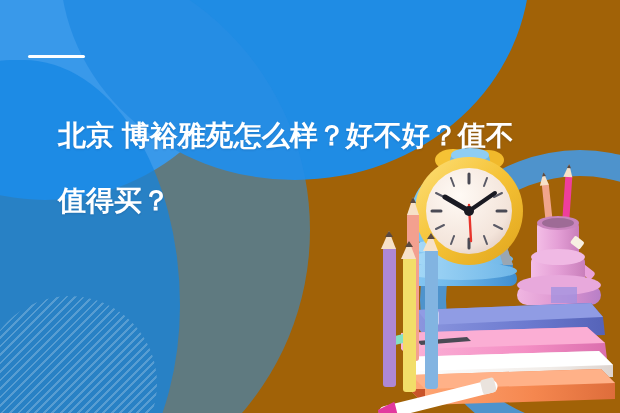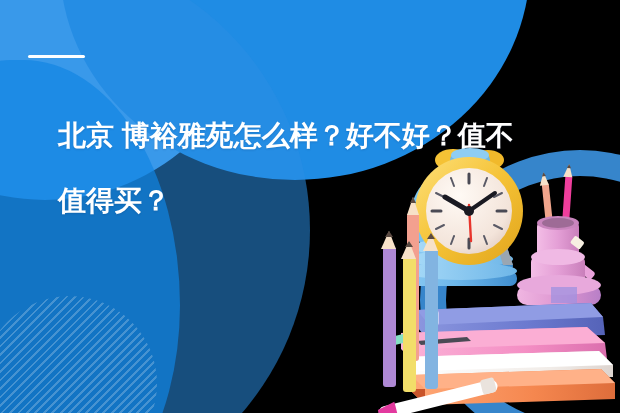--- a/index.html
+++ b/index.html
@@ -5,21 +5,21 @@
   html, body {
     margin: 0;
     padding: 0;
     background: #ffffff;
   }
   #banner {
     position: relative;
     width: 620px;
     height: 413px;
     overflow: hidden;
-    background: #000000;
+    background: #a16207;
     font-family: "Liberation Sans", "DejaVu Sans", sans-serif;
   }
 
   
   .bg-layer {
     position: absolute;
     inset: 0;
     overflow: hidden;
   }
   .shape-light-circle {

